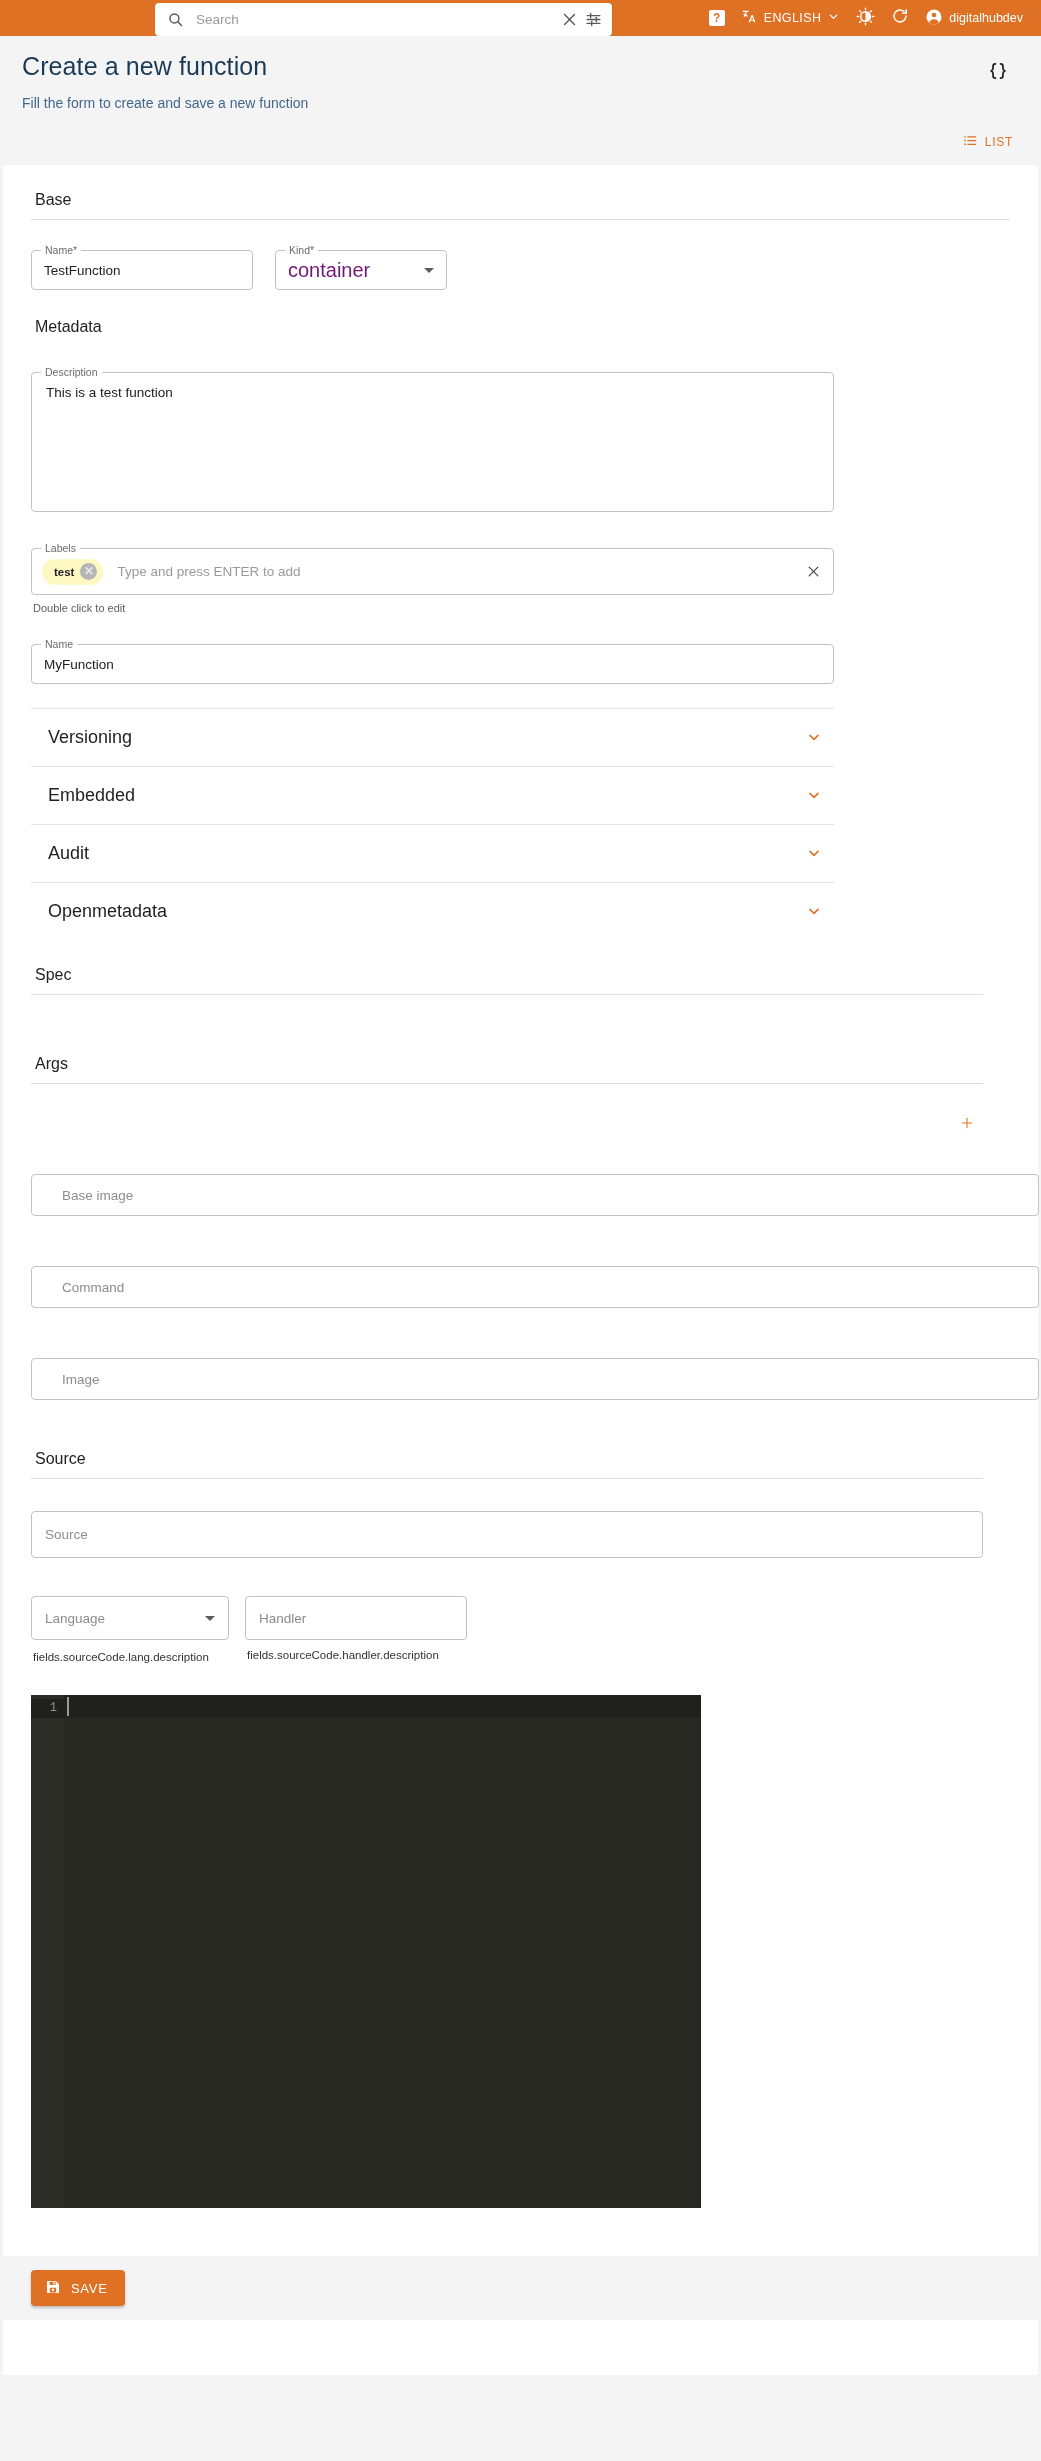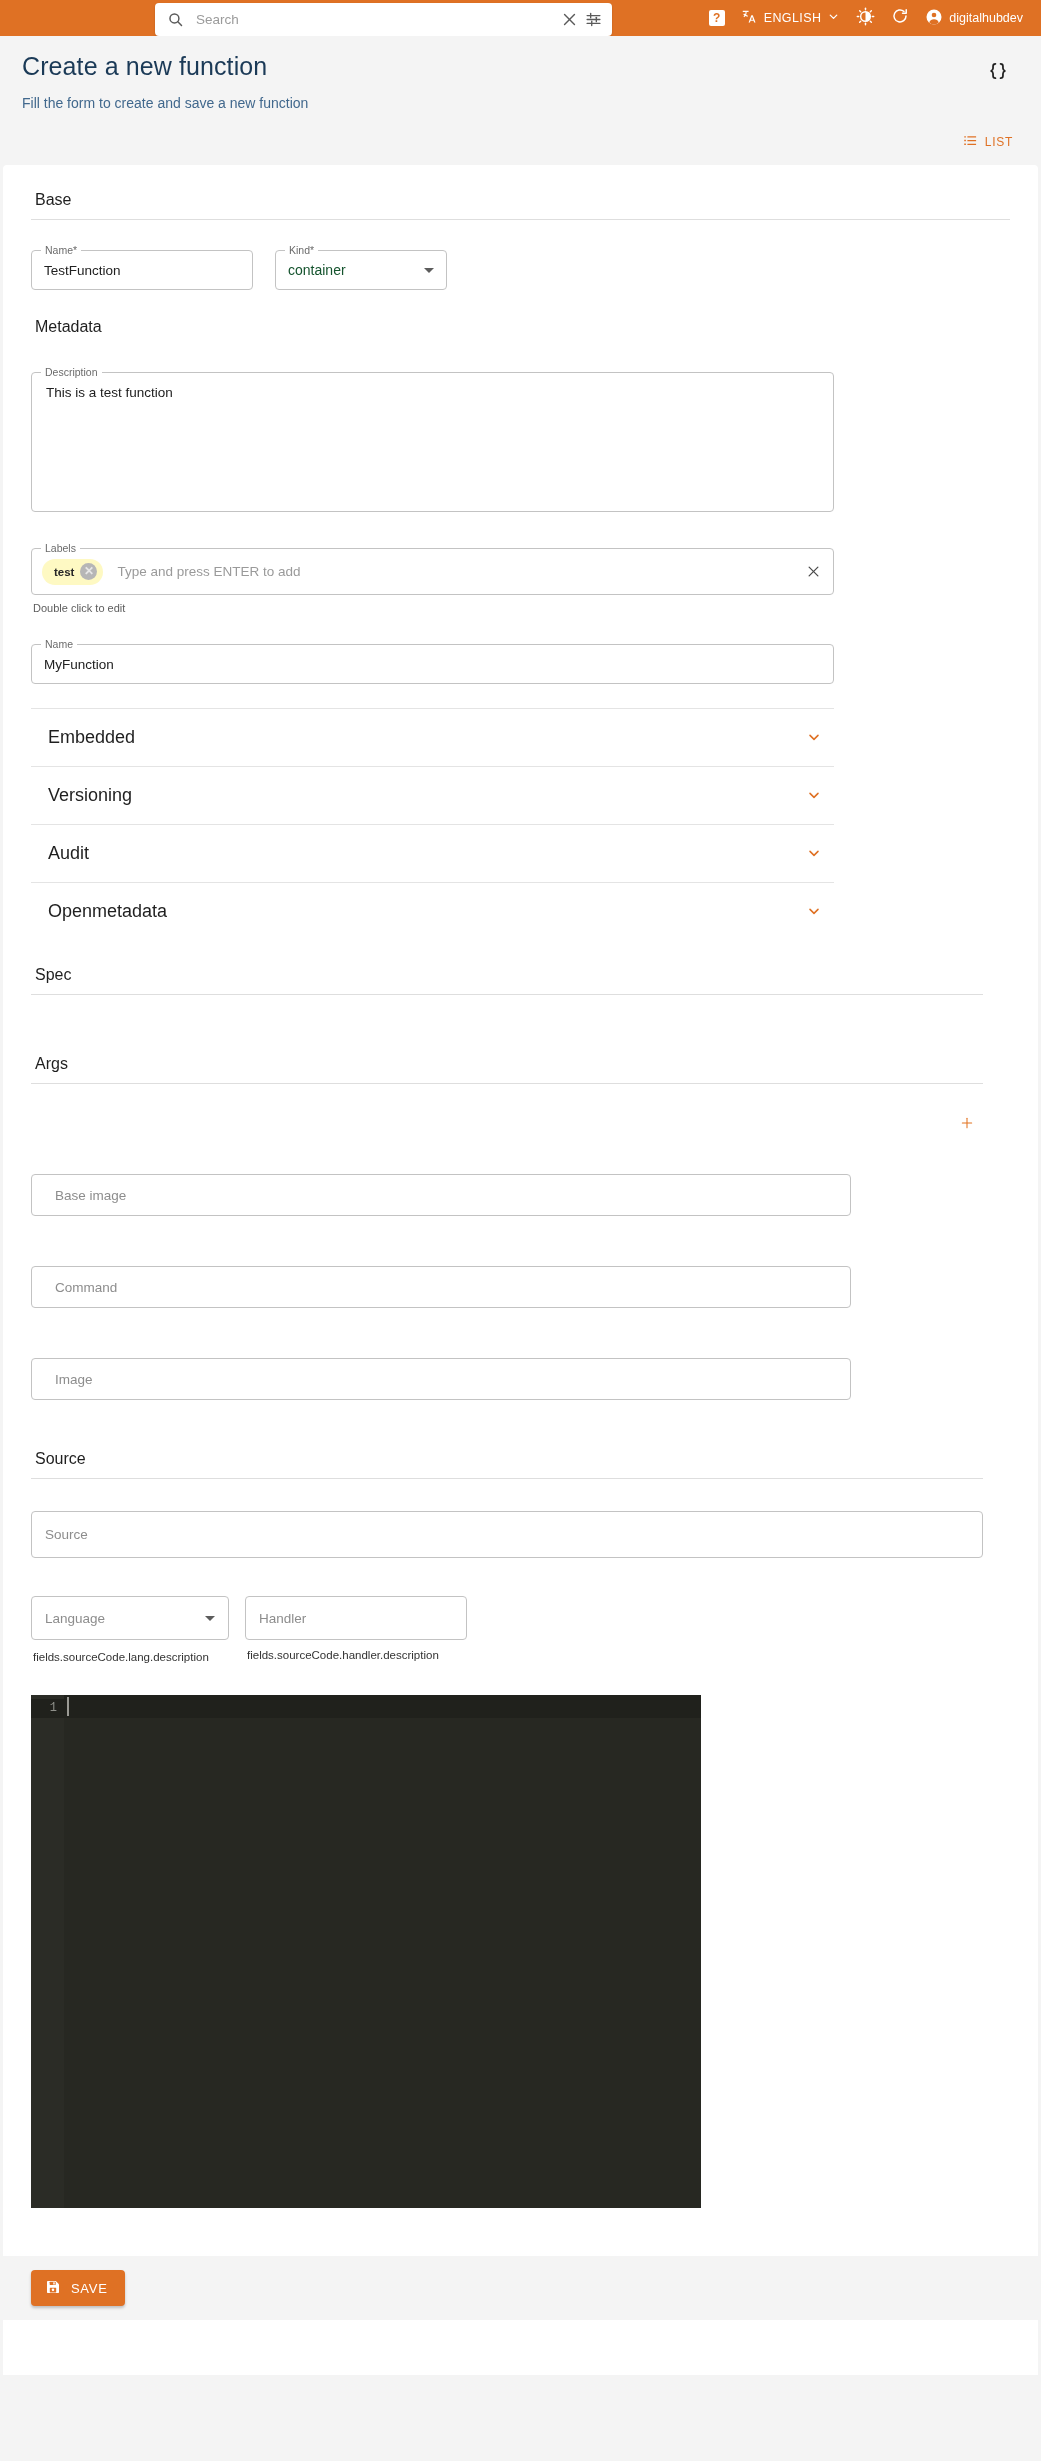--- a/index.html
+++ b/index.html
@@ -183,21 +183,21 @@
     color: #212121;
     padding: 0;
     resize: none;
   }
   .field input.fi::placeholder, .field textarea.fi::placeholder { color: #8d8d8d; }
 
   .row { display: flex; align-items: flex-start; gap: 22px; }
 
   .f-name { width: 222px; height: 40px; padding: 10px 12px; }
   .f-kind { width: 172px; height: 40px; padding: 10px 12px; display:flex; align-items:center; }
-  .kind-value { flex: 1; font-size: 14px; color: #14532d; }
+  .kind-value { flex: 1; font-size: 20px; color: #701a75; }
   .caret { width: 0; height: 0; border-left: 5px solid transparent; border-right: 5px solid transparent; border-top: 5px solid #5c5c5c; }
 
   .f-desc { width: 803px; height: 140px; padding: 12px 14px; margin-top: 0; }
   .f-labels { width: 803px; min-height: 47px; padding: 7px 10px; display: flex; align-items: center; }
   .f-name2 { width: 803px; height: 40px; padding: 10px 12px; }
 
   .chip {
     display: inline-flex;
     align-items: center;
     gap: 6px;
@@ -253,23 +253,23 @@
     display: flex;
     align-items: center;
     justify-content: space-between;
     padding: 0 12px 0 17px;
     cursor: pointer;
   }
   .acc-title { font-size: 18px; color: #1f1f1f; }
   .chev { color: #df7124; font-size: 15px; line-height: 1; }
 
   .full-field {
-    width: 820px;
+    width: 1008px;
     height: 42px;
-    padding: 11px 23px;
+    padding: 11px 30px;
   }
   .src-field { width: 952px; height: 47px; padding: 13px 13px; }
 
   .f-lang { width: 198px; height: 44px; padding: 0 13px; display: flex; align-items: center; }
   .f-handler { width: 222px; height: 44px; padding: 0 13px; display: flex; align-items: center; }
   .ph { color: #8d8d8d; font-size: 13.5px; flex: 1; }
 
   .mono-help { font-size: 11.5px; color: #333; }
 
   .add-row { display: flex; justify-content: flex-end; padding-right: 30px; }
@@ -507,31 +507,31 @@
   <div class="helper">Double click to edit</div>
 
   <div class="field f-name2" style="margin-top:30px;">
     <span class="legend">Name</span>
     <input class="fi" type="text" value="MyFunction" style="">
   </div>
 
   <div style="margin-top:24px;">
     <div class="acc">
       <div class="acc-head">
-        <span class="acc-title">Embedded</span>
+        <span class="acc-title">Versioning</span>
         <span class="chev">
           <svg viewBox="0 0 24 24" width="16" height="16" fill="none" stroke="#df7124" stroke-width="2.3" stroke-linecap="round" stroke-linejoin="round">
               <polyline points="6,9.5 12,15.5 18,9.5"></polyline>
             </svg>
         </span>
       </div>
     </div>
     <div class="acc">
       <div class="acc-head">
-        <span class="acc-title">Versioning</span>
+        <span class="acc-title">Embedded</span>
         <span class="chev">
           <svg viewBox="0 0 24 24" width="16" height="16" fill="none" stroke="#df7124" stroke-width="2.3" stroke-linecap="round" stroke-linejoin="round">
               <polyline points="6,9.5 12,15.5 18,9.5"></polyline>
             </svg>
         </span>
       </div>
     </div>
     <div class="acc">
       <div class="acc-head">
         <span class="acc-title">Audit</span>

